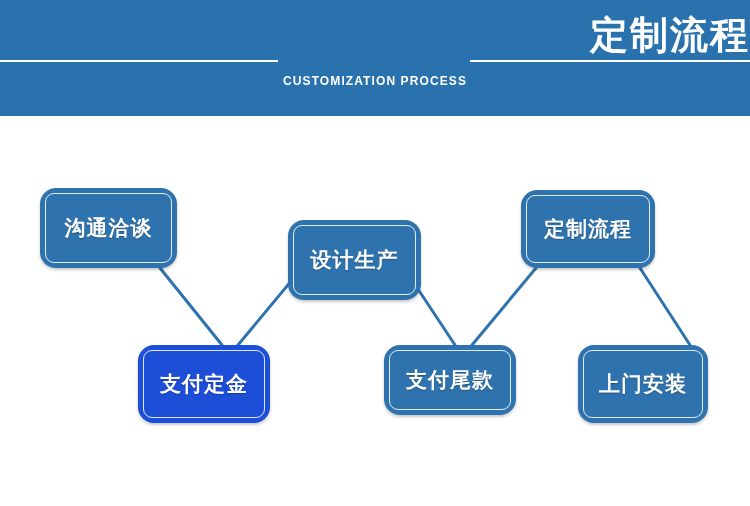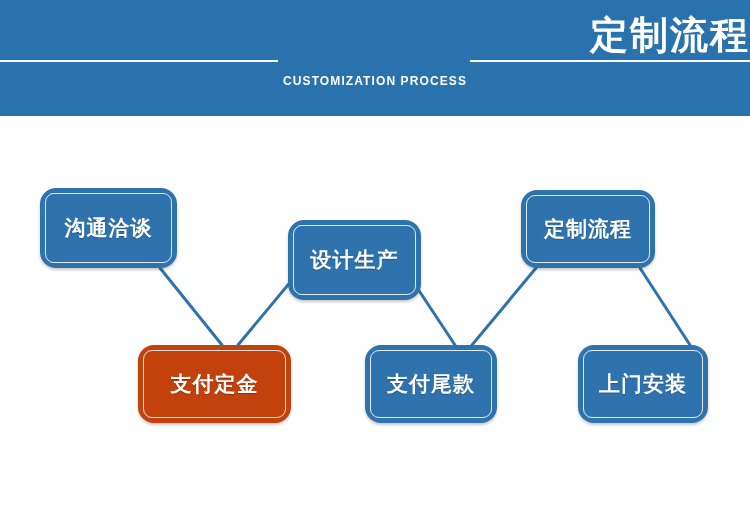--- a/index.html
+++ b/index.html
@@ -144,26 +144,26 @@
         <div class="node" style="left: 288px; top: 72px; width: 133px; height: 80px; background: rgb(47, 115, 174); margin-top: 32px;">
           <div class="node-inner">
             <span class="node-label">设计生产</span>
           </div>
         </div>
         <div class="node" style="left: 521px; top: 74px; width: 134px; height: 78px; background: rgb(47, 115, 174);">
           <div class="node-inner">
             <span class="node-label">定制流程</span>
           </div>
         </div>
-        <div class="node" style="left: 138px; top: 229px; width: 153px; height: 78px; background: #c2410c;">
+        <div class="node" style="left: 138px; top: 229px; width: 132px; height: 78px; background: #1d4ed8;">
           <div class="node-inner">
             <span class="node-label">支付定金</span>
           </div>
         </div>
-        <div class="node" style="left: 365px; top: 229px; width: 132px; height: 78px; background: rgb(47, 115, 174);">
+        <div class="node" style="left: 384px; top: 229px; width: 132px; height: 70px; background: rgb(47, 115, 174);">
           <div class="node-inner">
             <span class="node-label">支付尾款</span>
           </div>
         </div>
         <div class="node" style="left: 578px; top: 229px; width: 130px; height: 78px; background: rgb(47, 115, 174);">
           <div class="node-inner">
             <span class="node-label">上门安装</span>
           </div>
         </div>
       </div>

